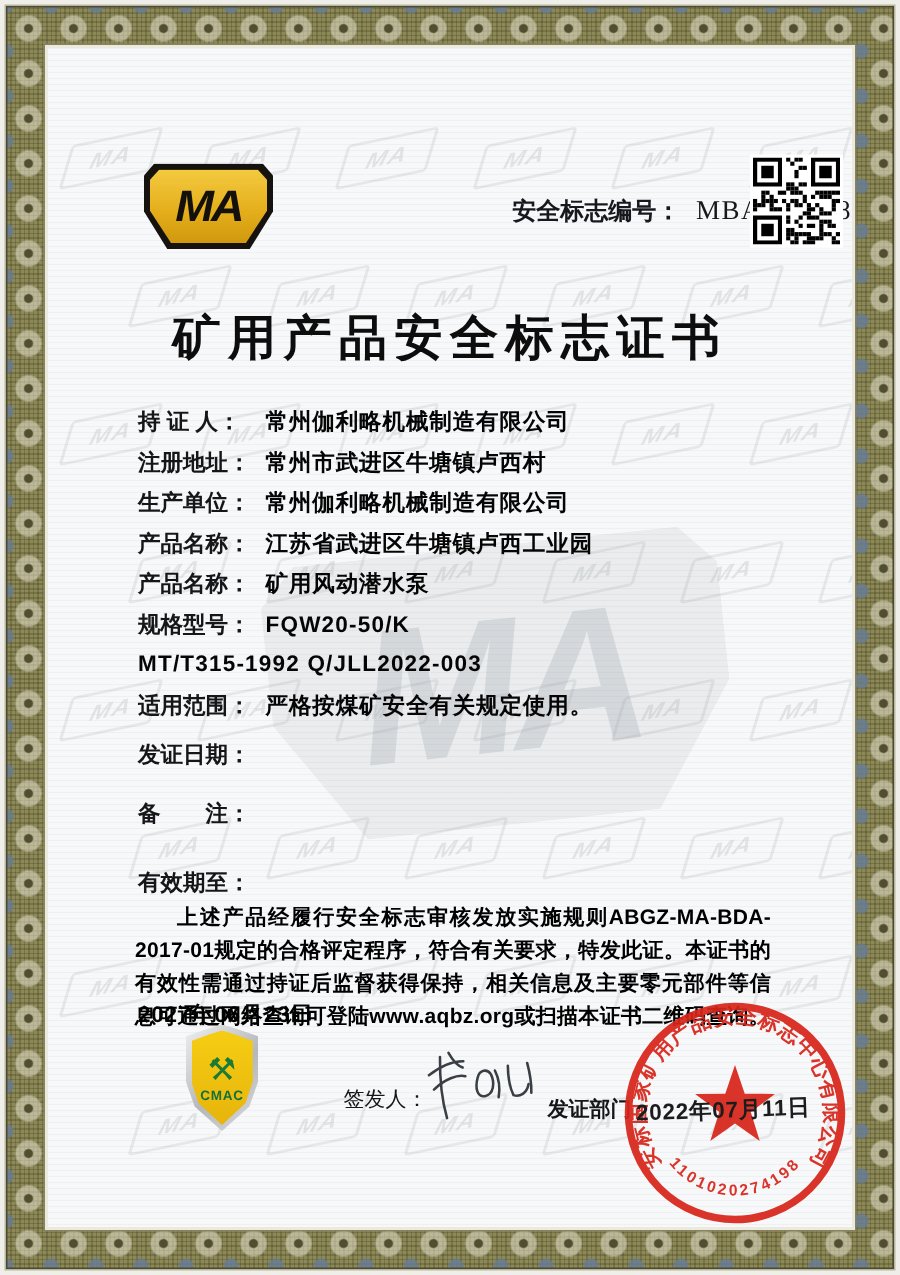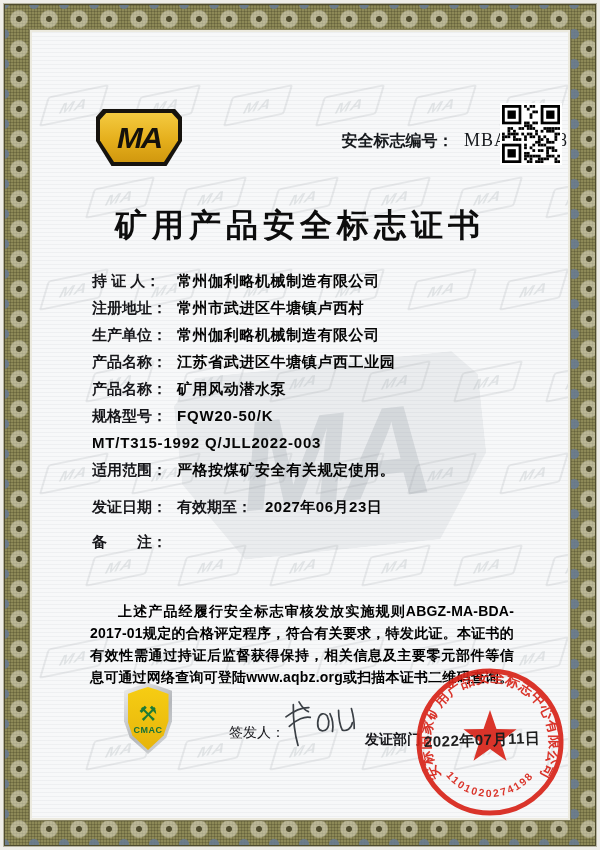--- a/index.html
+++ b/index.html
@@ -51,21 +51,21 @@
   
   .title{position:absolute;left:0;right:0;top:172px;text-align:center;
     font-size:32px;font-weight:900;letter-spacing:5px;color:#0d0d0d;}
   
   .fields{position:absolute;left:60px;right:52px;top:240px;}
   .frow{display:flex;align-items:baseline;height:27px;}
   .frow .lbl{flex:0 0 85px;font-weight:700;font-size:15px;color:#16161a;white-space:nowrap;}
   .frow.wide .lbl{flex:0 0 auto;margin-right:24px;}
   .frow .val{font-weight:700;font-size:15px;color:#050505;letter-spacing:.6px;white-space:nowrap;}
   .frow .val.latin{letter-spacing:.8px;}
-  .drow{display:flex;align-items:center;height:27px;margin-top:6px;}
+  .drow{display:flex;align-items:flex-start;height:27px;margin-top:6px;flex-direction:column;}
   .drow .lbl{font-weight:700;font-size:15px;color:#16161a;}
   .drow .l1{flex:0 0 85px;} .drow .v1{flex:0 0 155px;}
   .drow .l2{flex:0 0 88px;} 
   .drow .val{font-weight:700;font-size:15px;color:#050505;letter-spacing:.5px;}
   .rrow{margin-top:12px;}
   
   .notice{position:absolute;left:58px;right:54px;top:568px;
     font-size:14px;font-weight:700;line-height:1.58;color:#000;
     text-align:justify;text-indent:2em;letter-spacing:.2px;}
   

